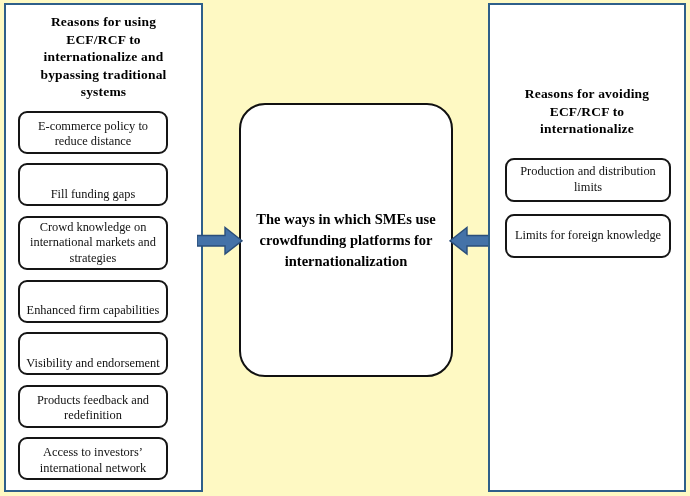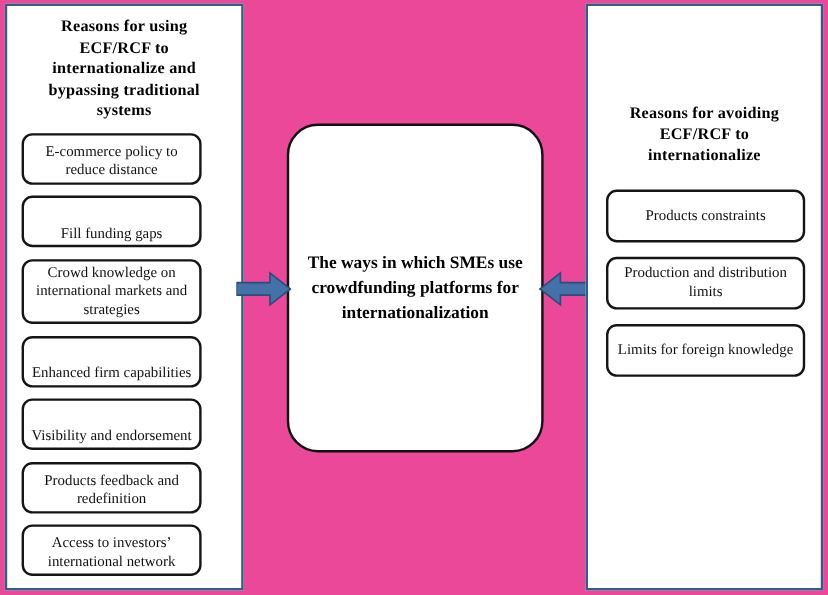--- a/index.html
+++ b/index.html
@@ -8,21 +8,21 @@
     padding: 0;
     background: #ffffff;
   }
   body {
     font-family: "Liberation Serif", "DejaVu Serif", serif;
   }
   #diagram-root {
     position: relative;
     width: 690px;
     height: 496px;
-    background: #ec4899;
+    background: #fef9c3;
     overflow: hidden;
   }
 
   
   .side-panel {
     position: absolute;
     background: #ffffff;
     border: 2px solid #2E5F8A;
     box-sizing: border-box;
   }
@@ -186,23 +186,20 @@
     <svg width="46" height="32" viewBox="0 0 46 32" xmlns="http://www.w3.org/2000/svg">
       <polygon points="46,10.5 18,10.5 18,2.5 1,15.8 18,29 18,21 46,21" fill="#4472A8" stroke="#2A4E7A" stroke-width="1.4"></polygon>
     </svg>
   </div>
 
   <div class="side-panel" id="right-panel">
     <div class="panel-heading">Reasons for avoiding ECF/RCF to internationalize</div>
 
     <div class="item-list" id="right-items">
       <div class="item-box">
-        <span>Products constraints</span>
-      </div>
-      <div class="item-box">
         <span>Production and distribution limits</span>
       </div>
       <div class="item-box">
         <span>Limits for foreign knowledge</span>
       </div>
     </div>
   </div>
 
 </div>
 

